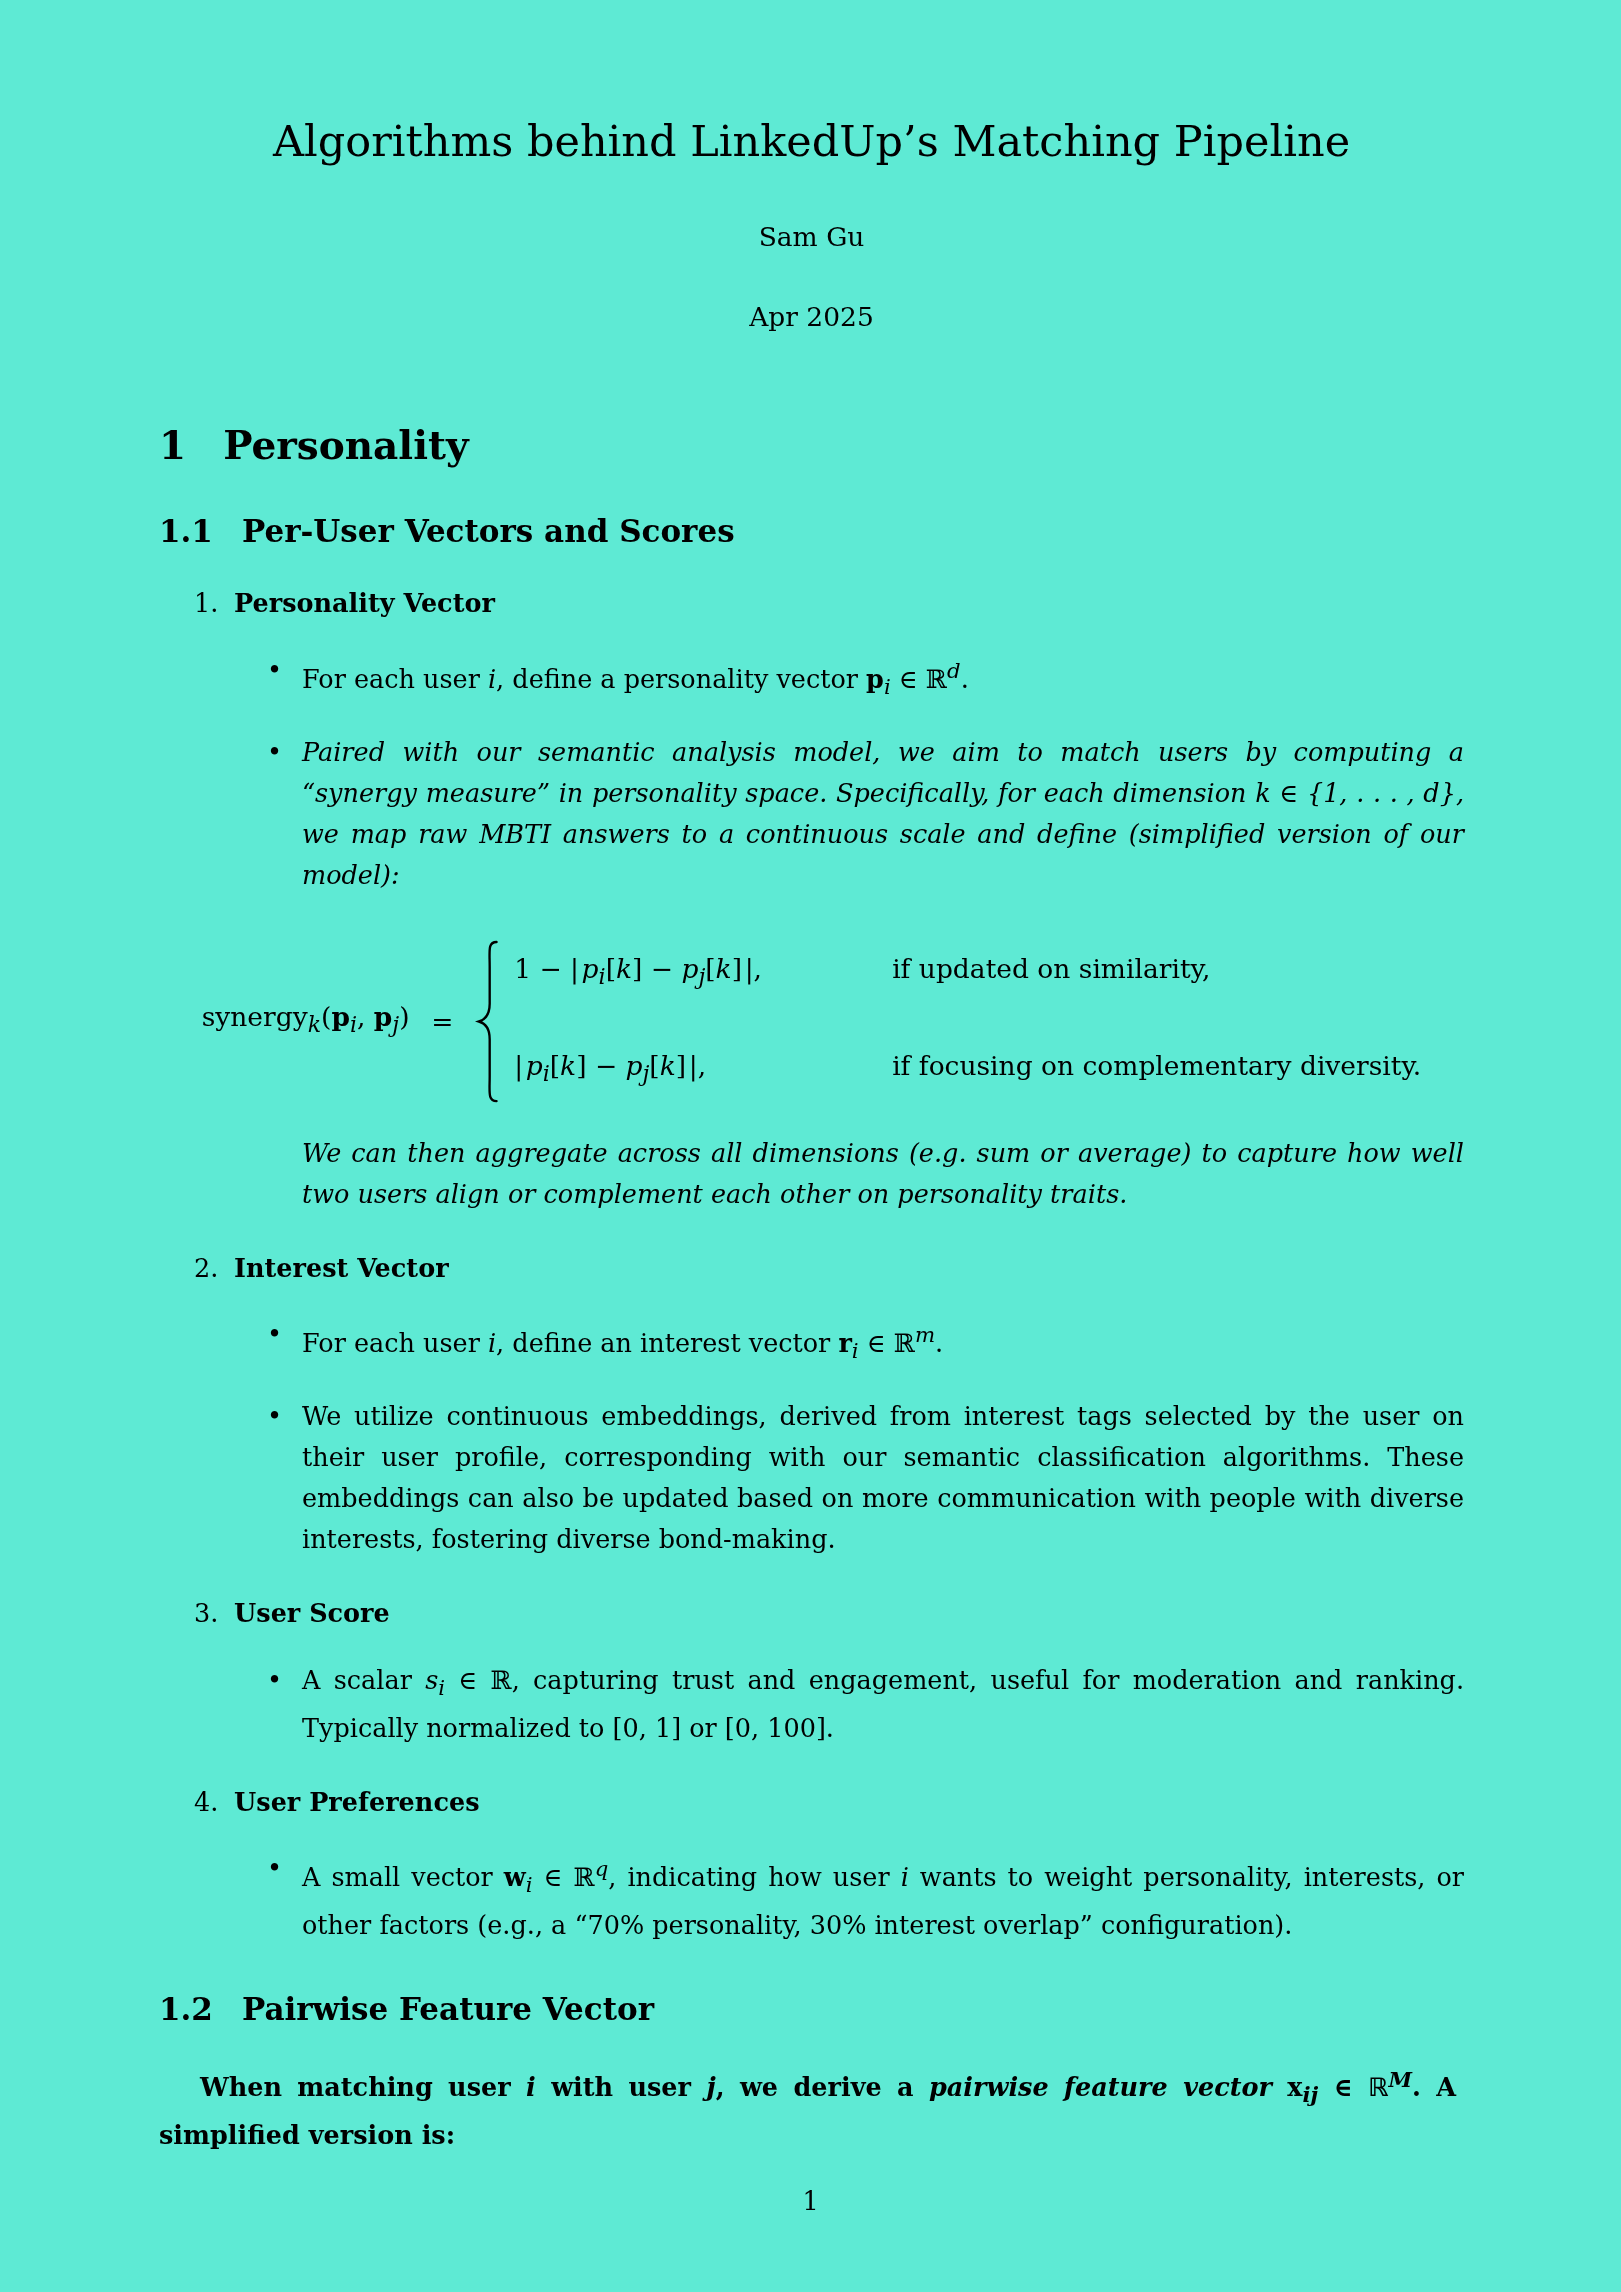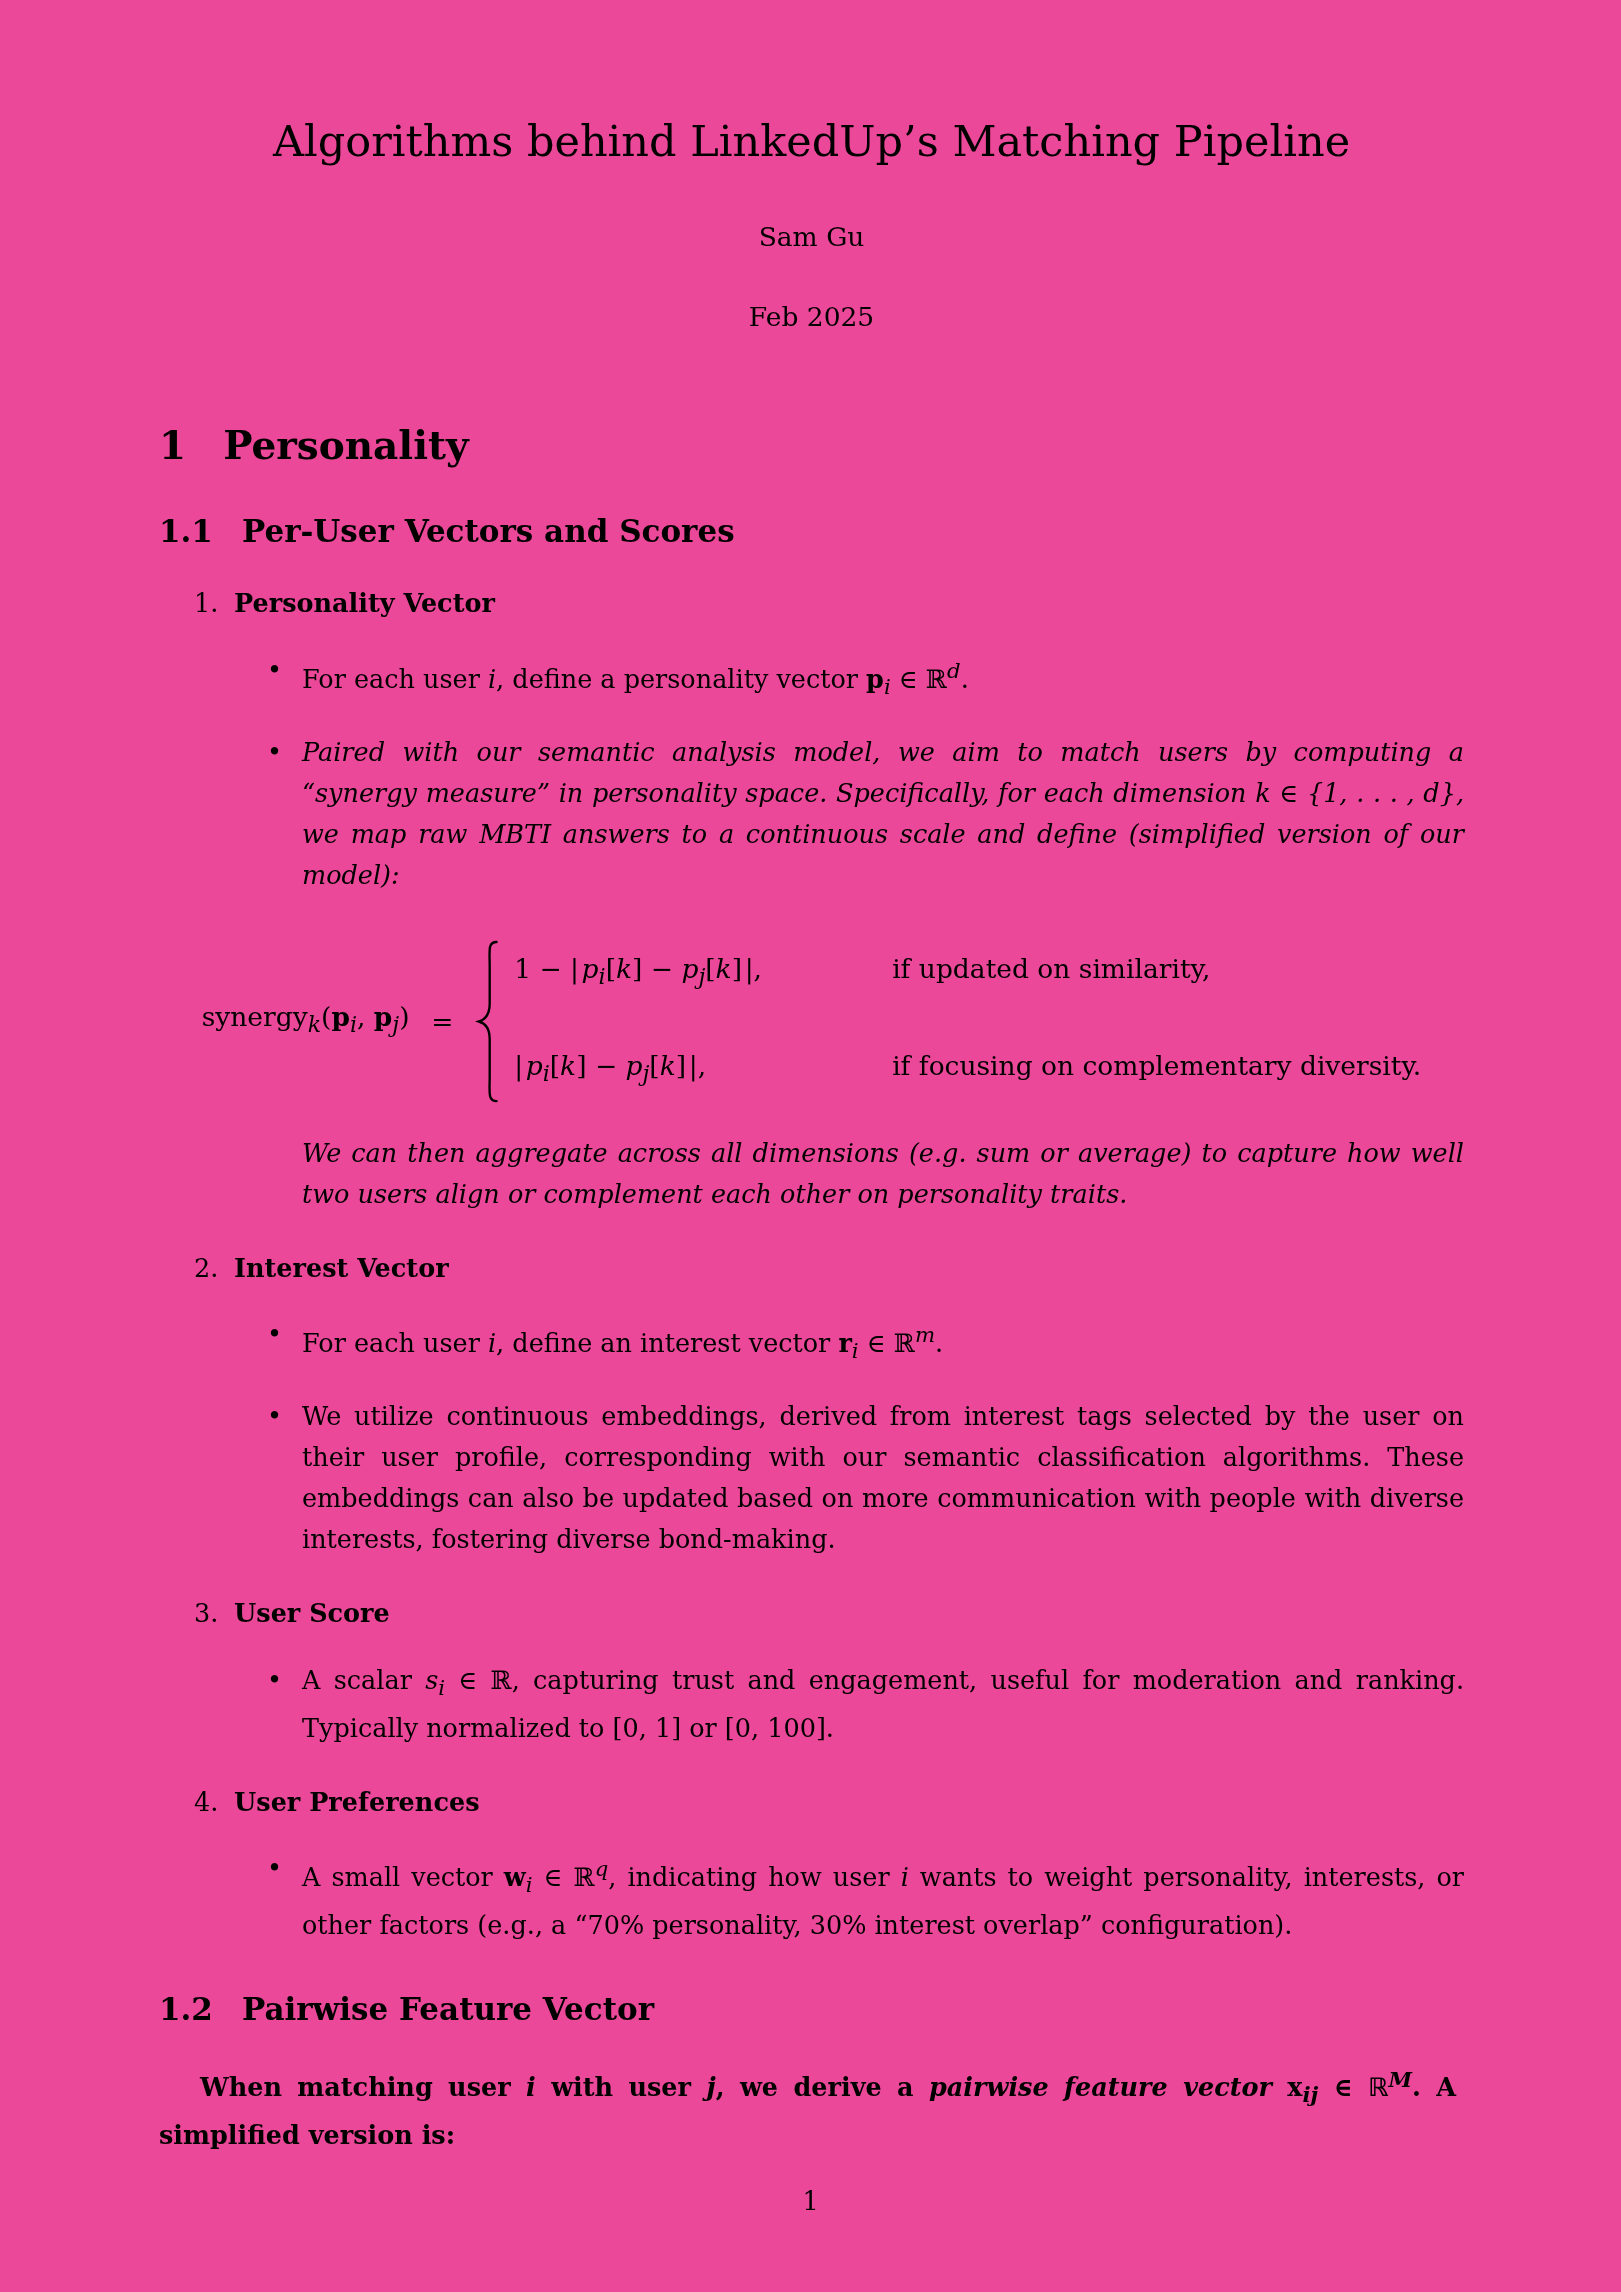--- a/index.html
+++ b/index.html
@@ -6,21 +6,21 @@
     margin: 0;
     padding: 0;
     background: #ffffff;
   }
   .sheet {
     position: relative;
     width: 1621px;
     height: 2293px;
     box-sizing: border-box;
     padding: 116px 157px 5px 159px;
-    background: #ec4899;
+    background: #5eead4;
     color: #000000;
     font-family: "DejaVu Serif", "DejaVu Sans", "Liberation Serif", serif;
     font-size: 25.5px;
     line-height: 41px;
     overflow: hidden;
   }
   
   .doc-header { text-align: center; }
   .doc-title {
     margin: 0;
@@ -119,21 +119,21 @@
   }
 </style>
 </head>
 <body>
 
 <main class="sheet">
 
   <header class="doc-header">
     <h1 class="doc-title">Algorithms behind LinkedUp’s Matching Pipeline</h1>
     <div class="doc-author">Sam Gu</div>
-    <div class="doc-date">Feb 2025</div>
+    <div class="doc-date">Apr 2025</div>
   </header>
 
   <h2 class="sec-head">
     <span>1</span>
     <span>Personality</span>
   </h2>
 
   <h3 class="subsec-head">
     <span>1.1</span>
     <span>Per-User Vectors and Scores</span>

